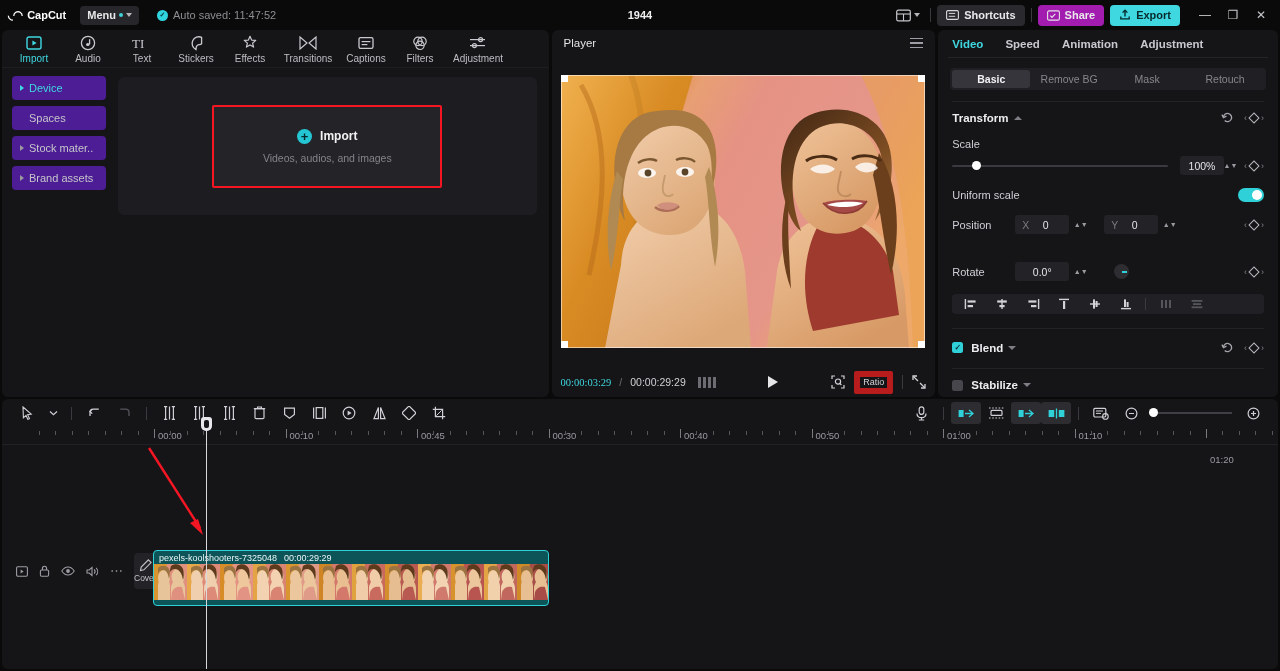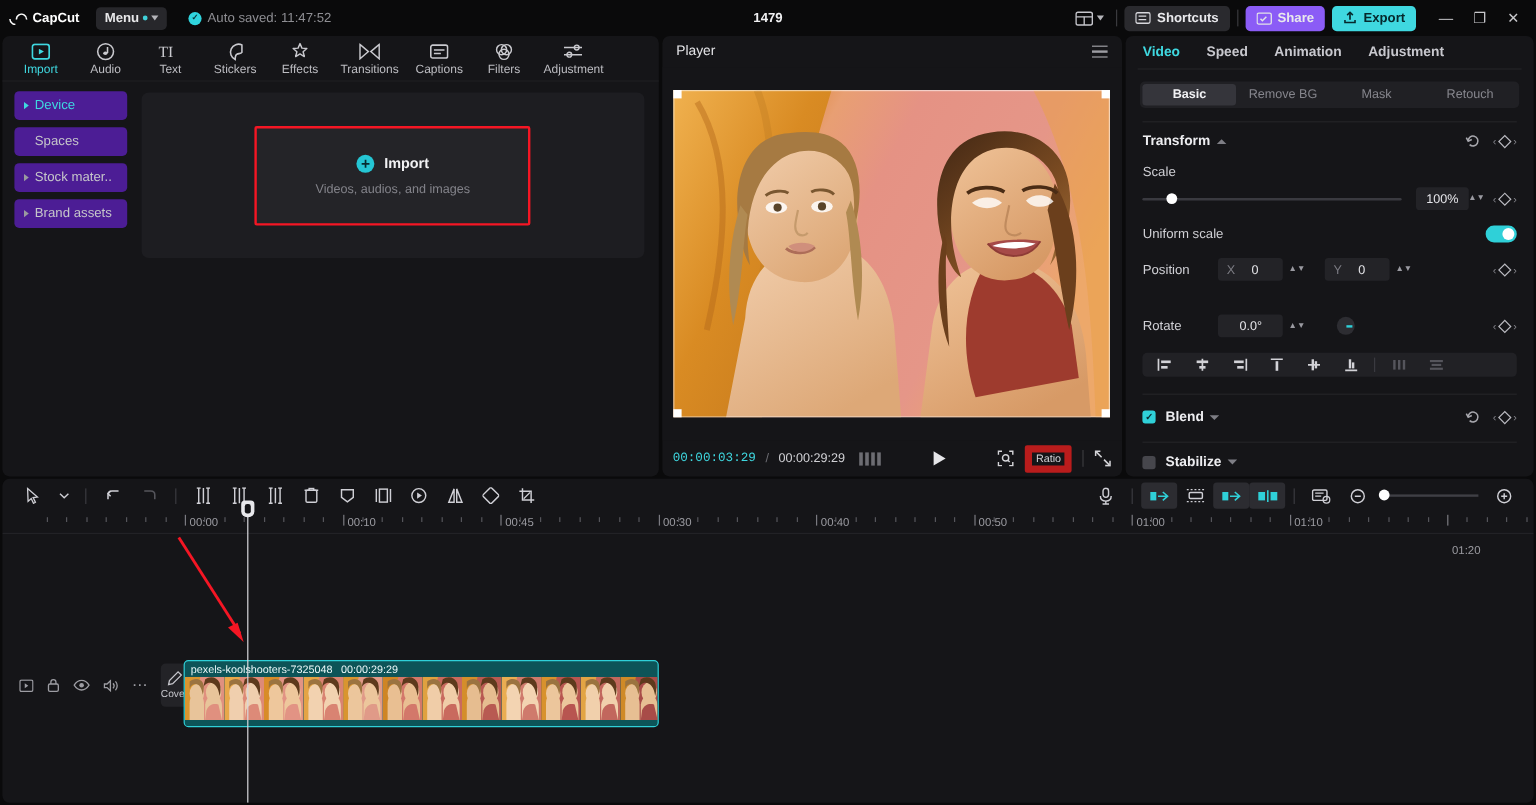--- a/index.html
+++ b/index.html
@@ -38,21 +38,21 @@
     font-size: 11px; font-weight: 700; color: #f0f0f2; pointer-events: none;
   }
   .tb-right { margin-left: auto; display: flex; align-items: center; gap: 6px; z-index: 2; }
   .layout-btn { display: flex; align-items: center; gap: 3px; padding: 2px 4px; }
   .vsep { width: 1px; height: 14px; background: #3a3a3e; }
   .pill {
     display: flex; align-items: center; gap: 5px; height: 21px;
     border-radius: 4px; padding: 0 9px; font-size: 11px; font-weight: 700;
     background: #2a2a2e; color: #e9e9ec;
   }
-  .pill.share { background: #8b5cf6; align-items: center; }
+  .pill.share { background: #a21caf; align-items: center; }
   .pill.export { background: #3fd8e0; color: #05282c; }
   .wbtns { display: flex; align-items: center; gap: 2px; margin-left: 6px; }
   .wbtn { width: 26px; height: 22px; display: flex; align-items: center; justify-content: center; color: #c8c8cc; font-size: 12px; }
 
   
   .row-main { display: flex; height: 367px; padding: 0 2px; gap: 3px; }
 
   
   .left-panel { width: 547px; background: #151518; border-radius: 6px; display: flex; flex-direction: column; }
   .tabstrip { height: 38px; display: flex; align-items: center; padding: 0 6px; gap: 2px; border-bottom: 1px solid #1e1e22; }
@@ -99,21 +99,21 @@
   .hamburger { margin-left: auto; display: flex; flex-direction: column; gap: 3px; }
   .hamburger i { display: block; width: 13px; height: 1.5px; background: #9d9da3; }
   .stage { flex: 1; position: relative; display: flex; align-items: center; justify-content: center; background: #151518; }
   .video-frame { position: relative; width: 364px; height: 273px; overflow: hidden; }
   .video-art { position: absolute; inset: 0; }
   .handle { position: absolute; width: 7px; height: 7px; background: #fff; }
   .h-tl { left: 0; top: 0; } .h-tr { right: 0; top: 0; } .h-bl { left: 0; bottom: 0; } .h-br { right: 0; bottom: 0; }
   .frame-border { position: absolute; inset: 0; border: 1px solid rgba(255,255,255,.55); }
 
   .player-bar { height: 30px; display: flex; align-items: center; padding: 0 9px; gap: 8px; }
-  .tc-cur { font-size: 10.5px; color: #3fd8e0; font-family: Liberation Mono, monospace; }
+  .tc-cur { font-size: 10.5px; color: #3fd8e0; font-family: Liberation Serif, serif; }
   .tc-sep { font-size: 10.5px; color: #6d6d73; }
   .tc-tot { font-size: 10.5px; color: #d0d0d4; }
   .lines-ic { display: flex; gap: 2px; margin-left: 4px; }
   .lines-ic span { display: block; width: 3px; height: 11px; background: #6c6c72; }
   .play-wrap { flex: 1; display: flex; justify-content: center; }
   .play-tri { width: 0; height: 0; border-left: 10px solid #e6e6e9; border-top: 6px solid transparent; border-bottom: 6px solid transparent; }
   .pb-right { display: flex; align-items: center; gap: 9px; }
   .ratio-chip { border: 6px solid #b91c1c; border-radius: 2px; font-size: 9px; padding: 0px 3px 1px; color: #d4d4d8; }
 
   
@@ -221,21 +221,21 @@
     </div>
     <div class="menu-btn">
       <span>Menu</span>
       <span class="menu-dot"></span>
       <span class="caret"></span>
     </div>
     <div class="autosave">
       <span class="check-badge">✓</span>
       <span>Auto saved: 11:47:52</span>
     </div>
-    <div class="project-name">1479</div>
+    <div class="project-name">1944</div>
 
     <div class="tb-right">
       <div class="layout-btn">
         <svg width="15" height="13" viewBox="0 0 15 13">
           <rect x="0.7" y="1.2" width="13.6" height="10.6" rx="1.6" fill="none" stroke="#c6c6cc" stroke-width="1.2"></rect>
           <line x1="0.7" y1="5" x2="14.3" y2="5" stroke="#c6c6cc" stroke-width="1.1"></line>
           <line x1="7.5" y1="5" x2="7.5" y2="11.8" stroke="#c6c6cc" stroke-width="1.1"></line>
         </svg>
         <span class="caret"></span>
       </div>

